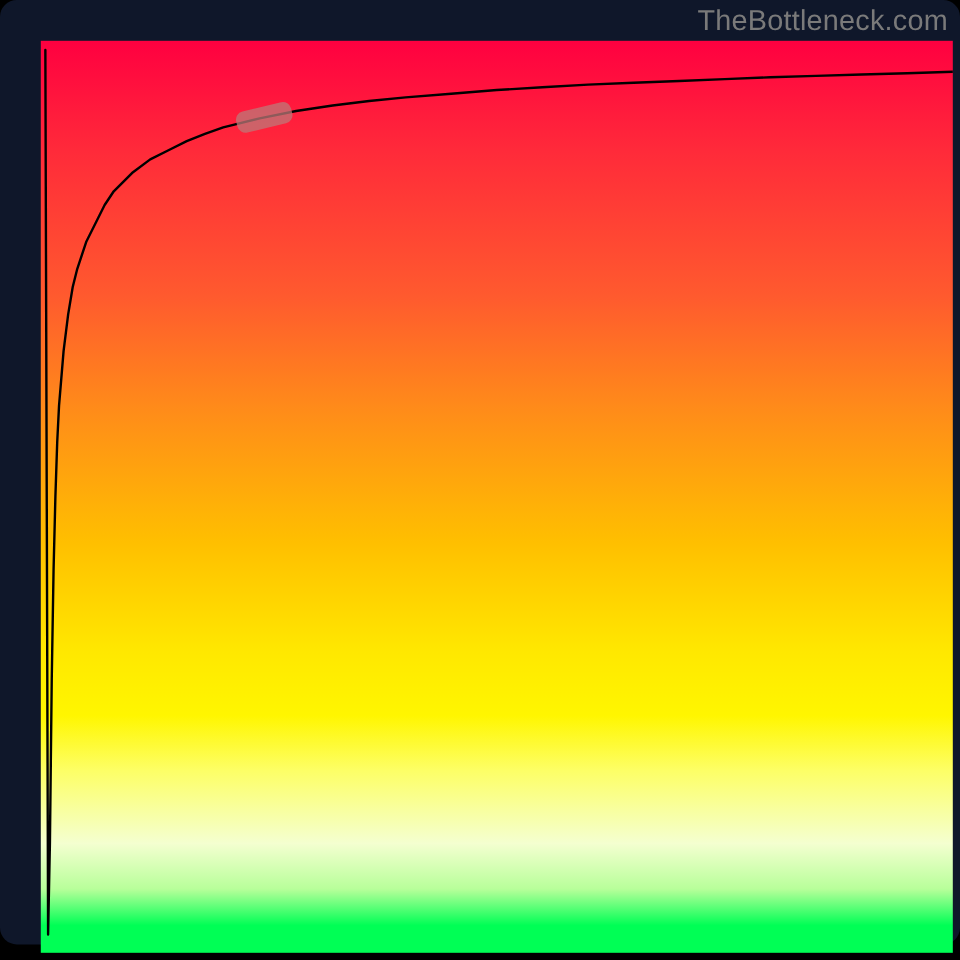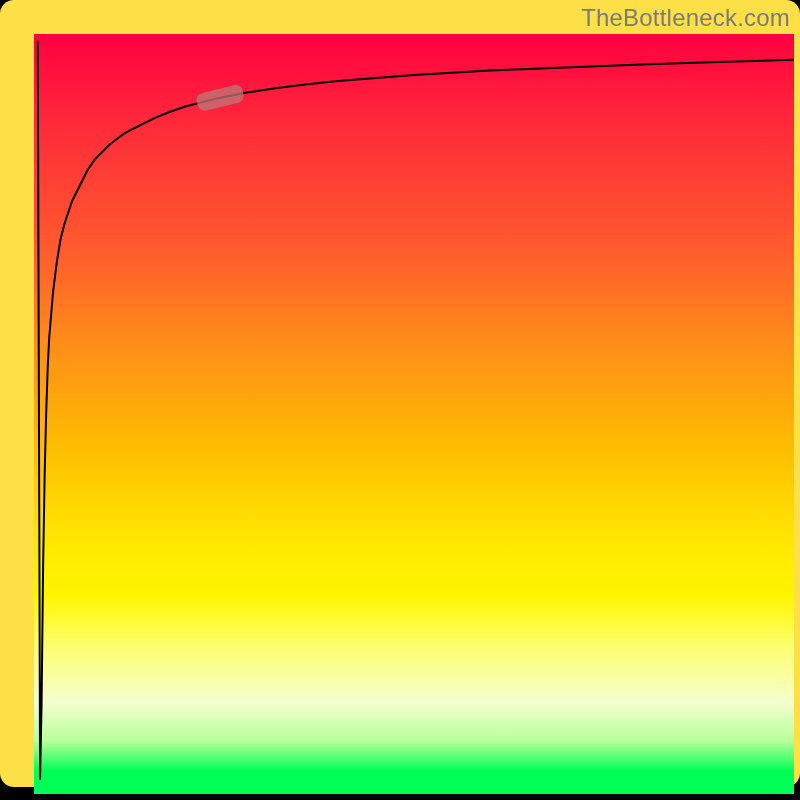--- a/index.html
+++ b/index.html
@@ -8,21 +8,21 @@
     width: 800px;
     height: 800px;
     overflow: hidden;
     font-family: Arial, Helvetica, sans-serif;
     background: #000;
   }
   .frame {
     position: relative;
     width: 800px;
     height: 787px;
-    background: #fde047;
+    background: #0f172a;
     border-radius: 14px;
   }
   .plot {
     position: absolute;
     left: 34px;
     top: 34px;
     width: 760px;
     height: 760px;
     background: linear-gradient(
       to bottom,

